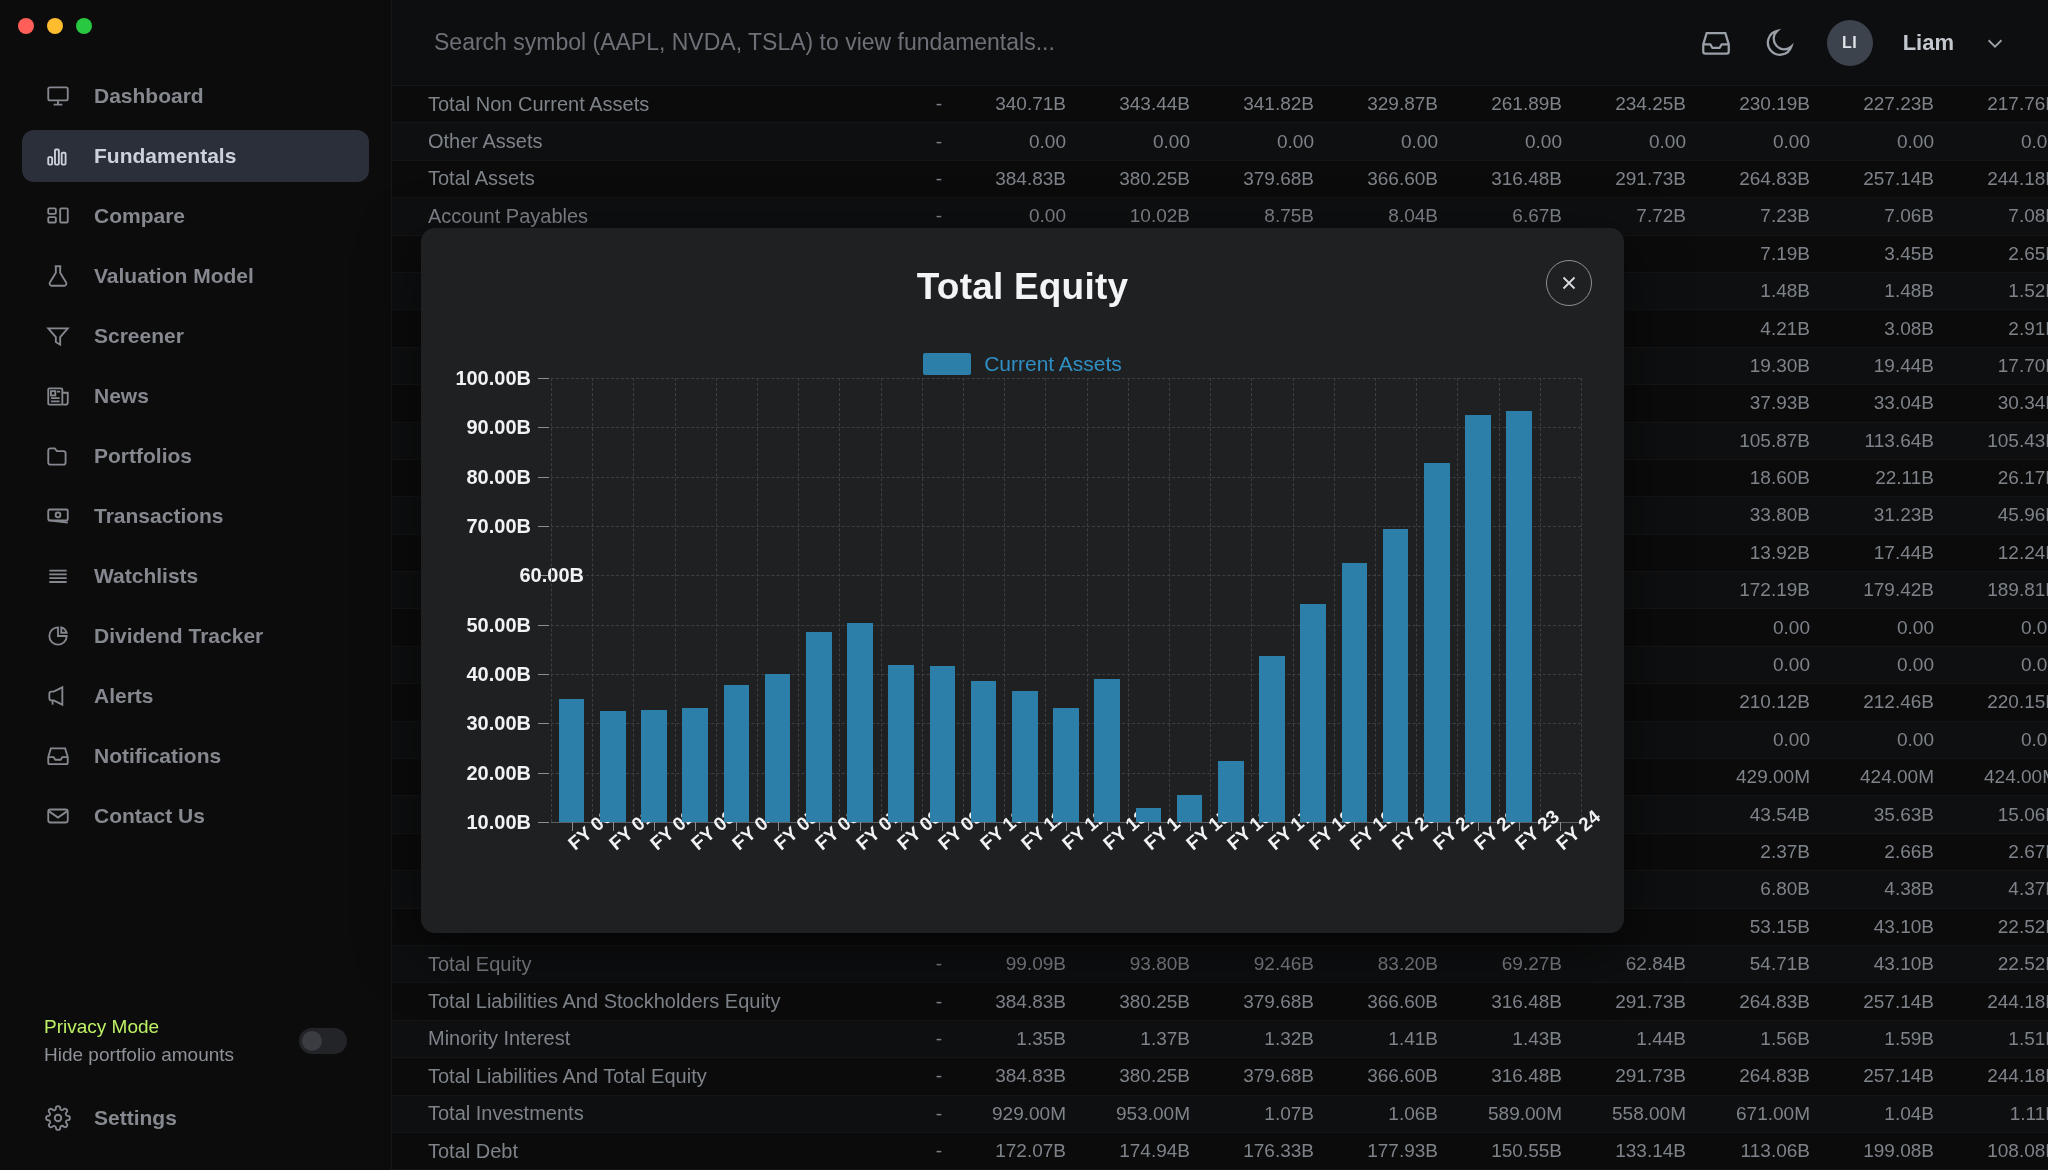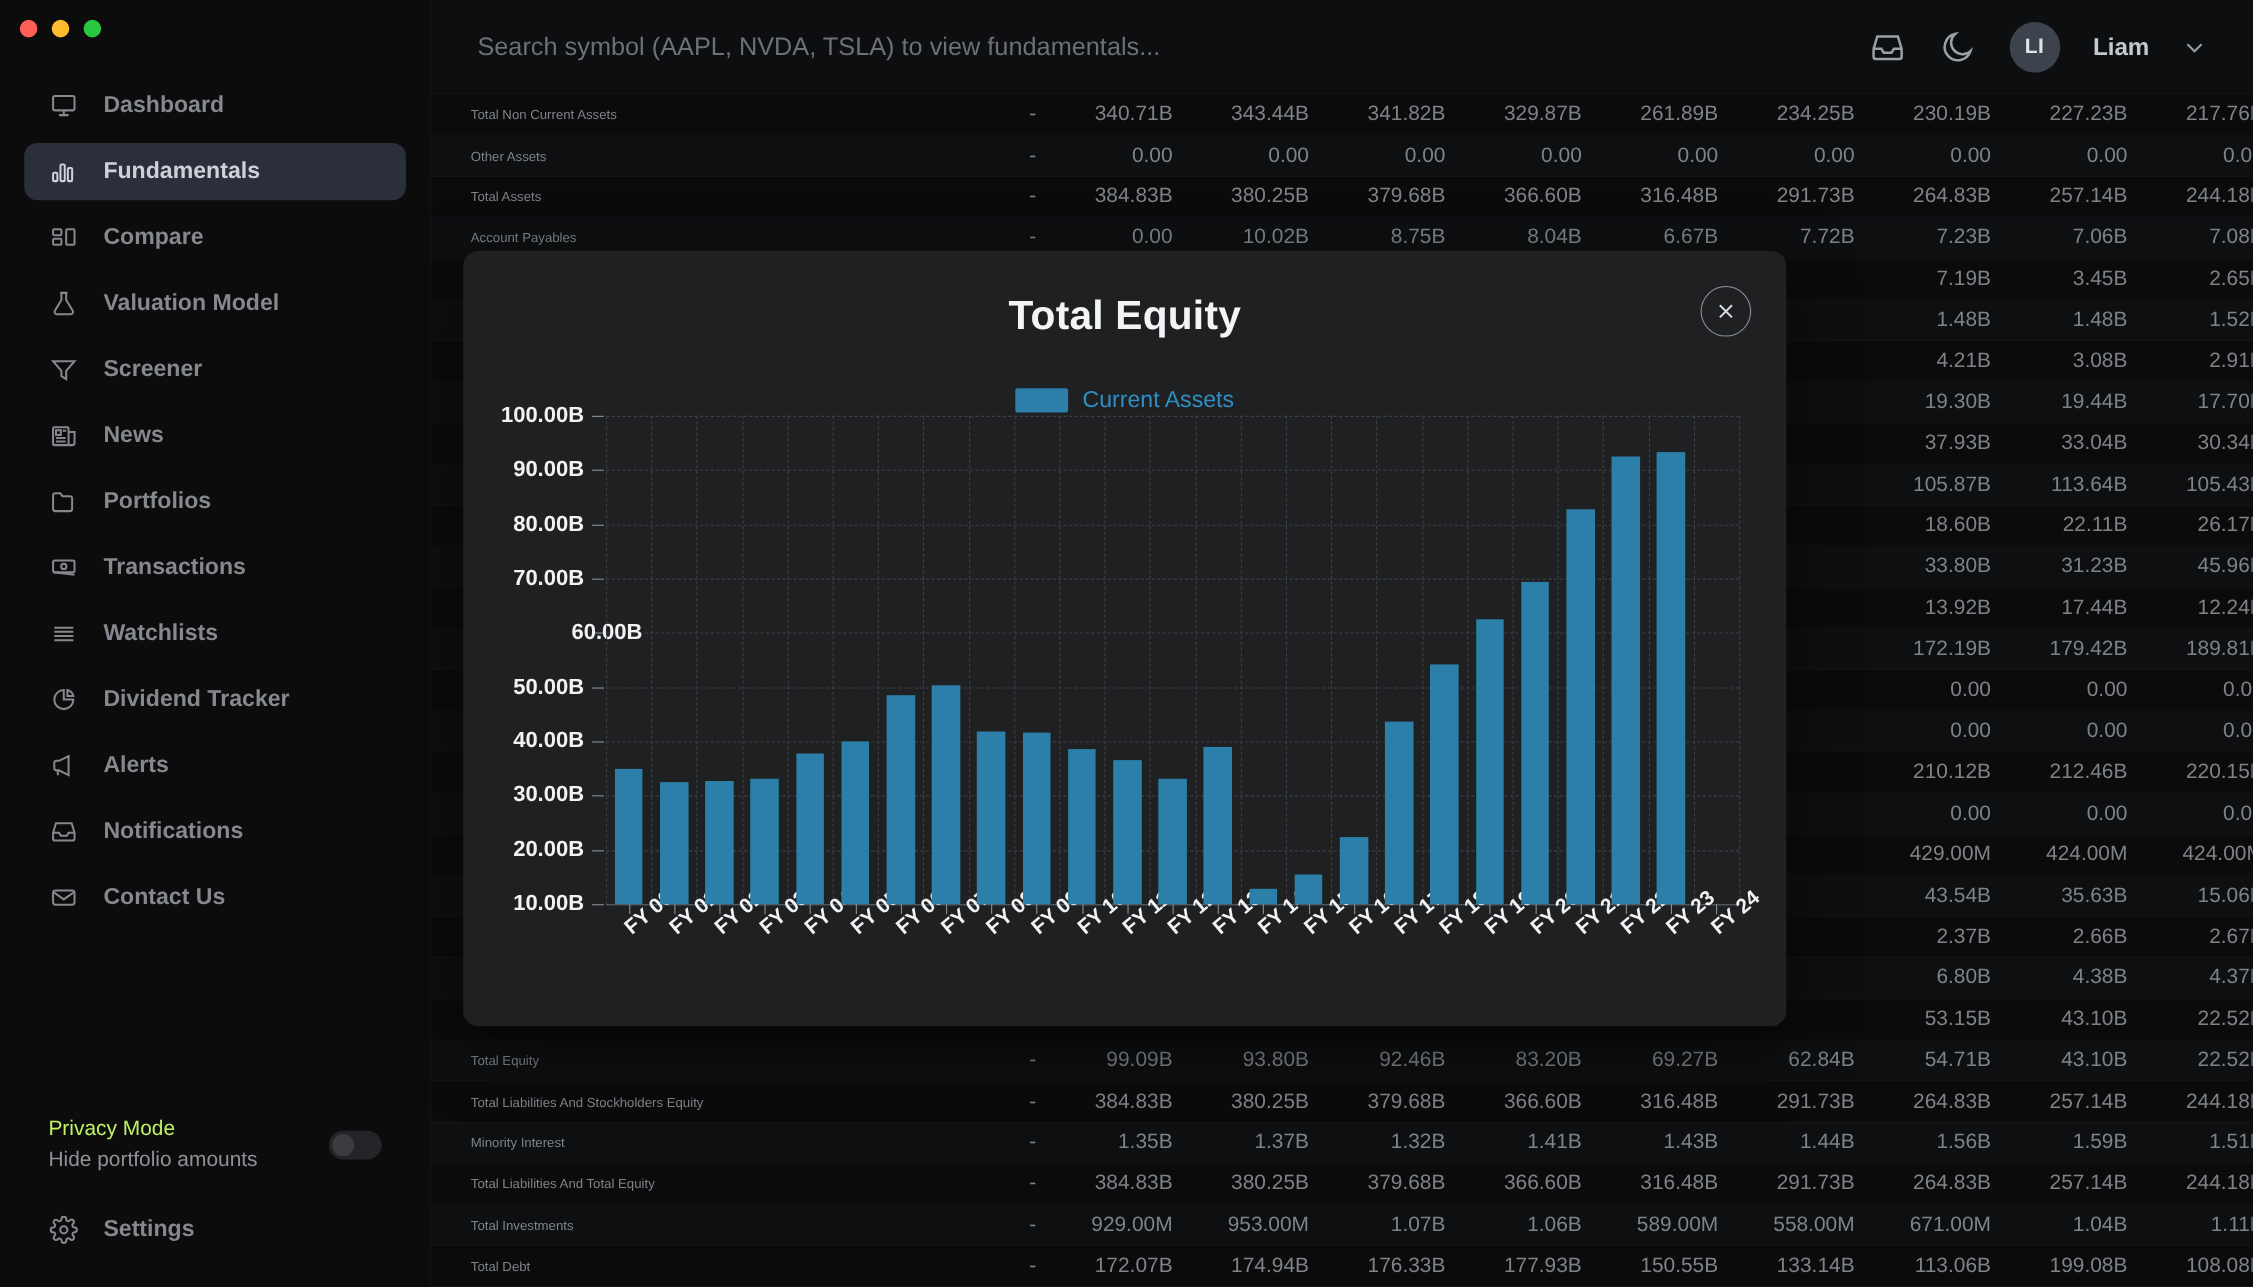--- a/index.html
+++ b/index.html
@@ -64,38 +64,38 @@
     color: #cfd3d8; font-size: 23px; padding-left: 42px;
     font-family: Liberation Sans, sans-serif;
   }
   #search-input::placeholder { color: #6d7076; }
   .topbar-right { display: flex; align-items: center; gap: 30px; padding-right: 42px; }
   .tb-icon { width: 34px; height: 34px; cursor: pointer; }
   .tb-icon svg { width: 34px; height: 34px; stroke: #9aa0a7; fill: none; stroke-width: 1.6; }
   .avatar {
     width: 46px; height: 46px; border-radius: 50%; background: #3d434d;
     display: flex; align-items: center; justify-content: center;
-    color: #dfe3e8; font-size: 19px; font-weight: bold; letter-spacing: .5px;
+    color: #dfe3e8; font-size: 16px; font-weight: bold; letter-spacing: .5px;
   }
   .username { color: #c3c8cf; font-size: 22px; font-weight: bold; }
   .chev { width: 22px; height: 22px; }
   .chev svg { stroke: #9aa0a7; fill: none; stroke-width: 2; }
 
   
   #table-area {
     position: absolute; left: 392px; top: 86px; width: 1656px; height: 1084px;
     overflow: hidden;
   }
   .trow {
     display: flex; align-items: center; height: 37.4px;
     border-bottom: 1px solid #141517; padding-left: 36px; padding-right: 0;
   }
   .trow:nth-child(odd) { background: #0b0b0c; }
   .trow:nth-child(even) { background: #0e0f10; }
-  .tlabel { width: 470px; flex: 0 0 470px; color: #7e838a; font-size: 12px; white-space: nowrap; }
+  .tlabel { width: 470px; flex: 0 0 470px; color: #7e838a; font-size: 20px; white-space: nowrap; }
   .tcell {
     width: 124px; flex: 0 0 124px; text-align: right;
     color: #7e838a; font-size: 19px; padding-right: 18px; white-space: nowrap;
   }
   .tcell.dash { width: 62px; flex: 0 0 62px; }
 
   
   #overlay { position: absolute; inset: 0; background: rgba(0,0,0,0.0); }
   #modal {
     position: absolute; left: 421px; top: 228px; width: 1203px; height: 705px;

